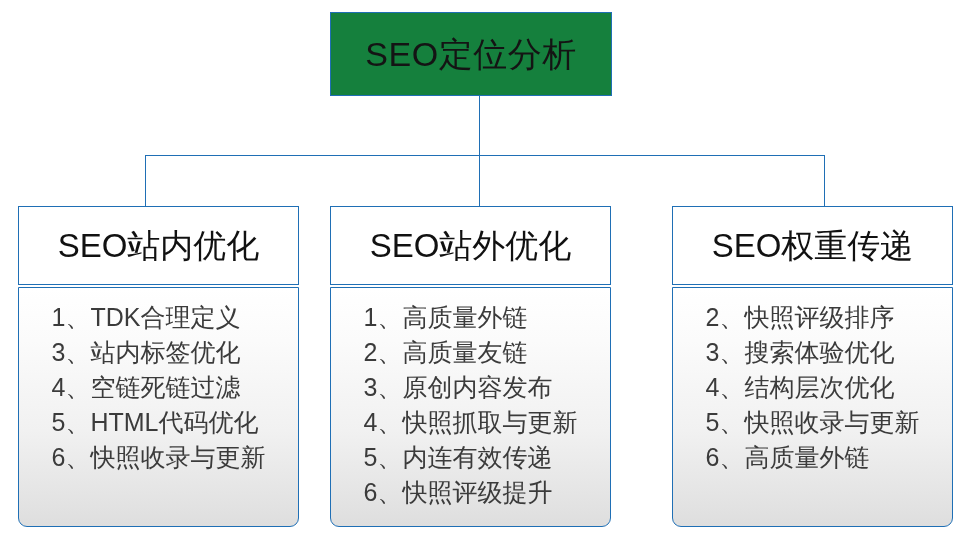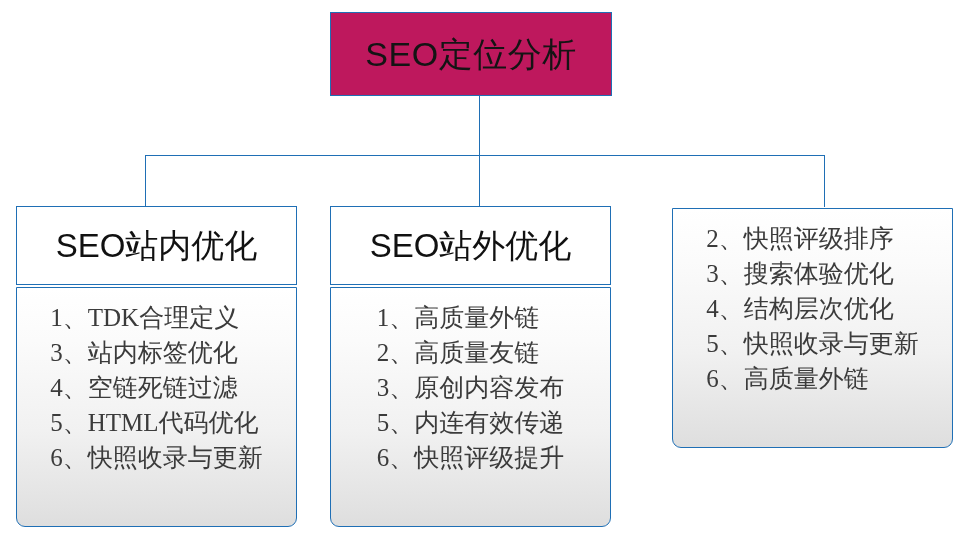--- a/index.html
+++ b/index.html
@@ -35,39 +35,39 @@
 
   
   .root-node {
     position: absolute;
     left: 330px;
     top: 12px;
     width: 282px;
     height: 84px;
     box-sizing: border-box;
     border: 1.6px solid #1f6fb5;
-    background: #be185d;
+    background: #15803d;
     display: flex;
     align-items: center;
     justify-content: center;
   }
   .root-label {
     font-size: 34px;
     color: #141414;
     letter-spacing: 0.5px;
     line-height: 1;
   }
 
   
   .column {
     position: absolute;
     top: 206px;
     width: 281px;
   }
-  .column-1 { left: 16px; }
+  .column-1 { left: 0; padding-left: 18px; }
   .column-2 { left: 330px; }
   .column-3 { left: 672px; }
 
   .column-header {
     box-sizing: border-box;
     width: 100%;
     height: 79px;
     border: 1.6px solid #1f6fb5;
     background: #ffffff;
     display: flex;
@@ -86,21 +86,20 @@
     width: 100%;
     height: 240px;
     margin-top: 2px;
     border: 1.6px solid #1f6fb5;
     border-radius: 0 0 9px 9px;
     background: linear-gradient(to bottom, #ffffff 0%, #fbfbfb 22%, #f1f1f1 60%, #e2e2e2 92%, #dedede 100%);
     padding: 12px 0 0 0;
     display: flex;
     flex-direction: column;
     align-items: center;
-    font-family: Liberation Serif, serif;
   }
   .item-list {
     list-style: none;
     margin: 0;
     padding: 0;
   }
   .list-item {
     font-size: 25px;
     color: #3b3b3b;
     line-height: 35px;
@@ -162,30 +161,36 @@
         <li class="list-item">
           <span class="item-index">1、</span><span class="item-text">高质量外链</span>
         </li>
         <li class="list-item">
           <span class="item-index">2、</span><span class="item-text">高质量友链</span>
         </li>
         <li class="list-item">
           <span class="item-index">3、</span><span class="item-text">原创内容发布</span>
         </li>
         <li class="list-item">
+          <span class="item-index">4、</span><span class="item-text">快照抓取与更新</span>
+        </li>
+        <li class="list-item">
           <span class="item-index">5、</span><span class="item-text">内连有效传递</span>
         </li>
         <li class="list-item">
           <span class="item-index">6、</span><span class="item-text">快照评级提升</span>
         </li>
       </ul>
     </div>
   </div>
 
   <div class="column column-3">
+    <div class="column-header">
+      <span class="column-header-label">SEO权重传递</span>
+    </div>
     <div class="column-body">
       <ul class="item-list">
         <li class="list-item">
           <span class="item-index">2、</span><span class="item-text">快照评级排序</span>
         </li>
         <li class="list-item">
           <span class="item-index">3、</span><span class="item-text">搜索体验优化</span>
         </li>
         <li class="list-item">
           <span class="item-index">4、</span><span class="item-text">结构层次优化</span>

